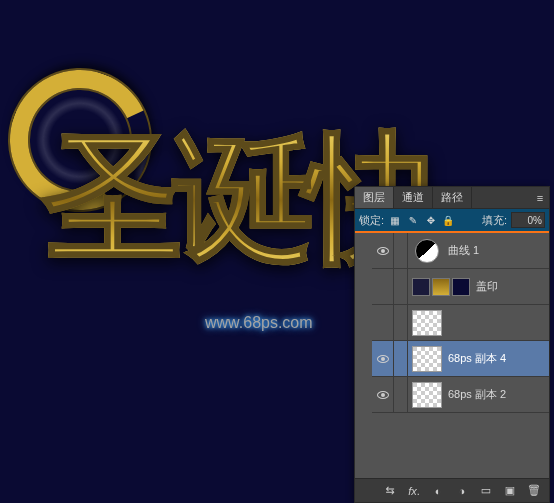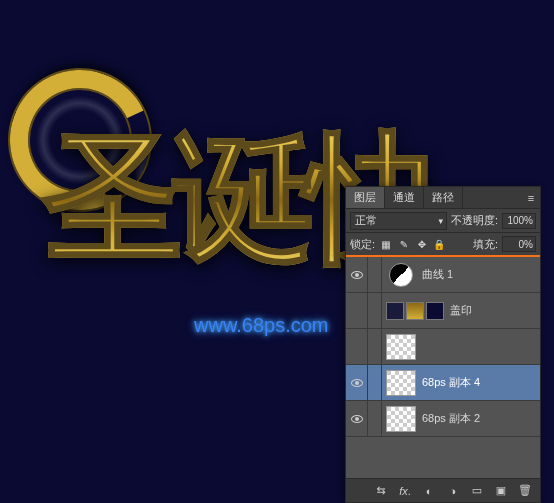--- a/index.html
+++ b/index.html
@@ -21,47 +21,47 @@
 }
 .swirl {
   position: absolute; left: 10px; top: 70px; width: 140px; height: 140px;
   border: 18px solid; border-radius: 50%;
   border-color: #d4af37 #d4af37 #d4af37 transparent;
   transform: rotate(200deg);
   box-shadow: 0 0 0 2px #5c4a1a, inset 0 0 0 2px #5c4a1a, 0 6px 10px rgba(0,0,0,.7);
   background: radial-gradient(circle,transparent 40%,rgba(255,255,255,.15) 50%,transparent 60%);
 }
 .watermark {
-  position: absolute; left: 194px; top: 314px; color: #3b82f6; font-size: 20px;
+  position: absolute; left: 205px; top: 314px; color: #a3a3a3; font-size: 16px;
   text-shadow: 0 0 4px #4af, 0 0 8px #4af;
 }
 
 
 .panel {
-  position: absolute; right: 13px; top: 186px; width: 196px; height: 317px;
-  background: #404040; border: 1px solid #2a2a2a; color: #d9d9d9; font-size: 11px;
+  position: absolute; right: 4px; top: 186px; width: 196px; height: 317px;
+  background: #0c4a6e; border: 1px solid #2a2a2a; color: #d9d9d9; font-size: 11px;
   display: flex; flex-direction: column;
   box-shadow: -2px 0 6px rgba(0,0,0,.4);
 }
 .tabs { display: flex; background: #3a3a3a; height: 22px; align-items: stretch; border-bottom: 1px solid #2a2a2a; }
 .tab { padding: 4px 8px; cursor: pointer; border-right: 1px solid #2a2a2a; display: flex; align-items: center; }
 .tab.active { background: #535353; }
 .menu-btn { margin-left: auto; width: 18px; display: flex; align-items: center; justify-content: center; }
 
 .opts { display: flex; align-items: center; gap: 4px; padding: 3px 4px; border-bottom: 1px solid #2a2a2a; height: 24px; }
 .select { flex: 1; background: #3a3a3a; border: 1px solid #2a2a2a; height: 18px; display: flex; align-items: center; padding: 0 4px; position: relative; }
 .select::after { content: "▾"; position: absolute; right: 3px; font-size: 9px; }
 .opts label { font-size: 11px; white-space: nowrap; }
 .val { width: 34px; background: #3a3a3a; border: 1px solid #2a2a2a; height: 16px; text-align: right; padding: 0 2px; font-size: 10px; display: flex; align-items: center; justify-content: flex-end; }
 
 .locks { display: flex; align-items: center; gap: 4px; padding: 3px 4px; border-bottom: 2px solid #f97316; height: 24px; }
 .lock-i { width: 14px; height: 14px; display: flex; align-items: center; justify-content: center; font-size: 10px; }
 
 .layer-list { flex: 1; overflow: hidden; background: #535353; }
-.layer { display: flex; align-items: center; height: 36px; border-bottom: 1px solid #3a3a3a; }
+.layer { display: flex; align-items: center; height: 36px; border-bottom: 1px solid #3a3a3a; margin-left: 17px; }
 .layer.sel { background: #5a7aa8; color: #fff; }
 .eye { width: 22px; height: 100%; border-right: 1px solid #3a3a3a; display: flex; align-items: center; justify-content: center; }
 .eye-icon { width: 12px; height: 8px; border: 1px solid #ccc; border-radius: 50%; position: relative; }
 .eye-icon::after { content: ""; position: absolute; left: 3px; top: 1px; width: 4px; height: 4px; background: #ccc; border-radius: 50%; }
 .link { width: 14px; height: 100%; border-right: 1px solid #3a3a3a; }
 .thumb { width: 30px; height: 26px; margin: 0 4px; border: 1px solid #999; background: repeating-conic-gradient(#fff 0 25%, #ccc 0 50%) 0 0/8px 8px; flex-shrink: 0; }
 .thumb.adj { background: linear-gradient(135deg,#000 50%,#fff 50%); border-radius: 50%; width: 24px; height: 24px; margin: 0 7px; }
 .lname { flex: 1; padding-left: 2px; font-size: 11px; white-space: nowrap; overflow: hidden; }
 
 .footer { height: 24px; background: #3a3a3a; border-top: 1px solid #2a2a2a; display: flex; align-items: center; justify-content: flex-end; gap: 6px; padding: 0 6px; }
@@ -84,27 +84,20 @@
 </div>
 
 <div class="panel">
   <div class="tabs">
     <div class="tab active">图层</div>
     <div class="tab">通道</div>
     <div class="tab">路径</div>
     <div class="menu-btn">≡</div>
   </div>
 
-  <div class="opts">
-    <div class="select">
-      <span>正常</span>
-    </div>
-    <label>不透明度:</label>
-    <div class="val">100%</div>
-  </div>
 
   <div class="locks">
     <label>锁定:</label>
     <span class="lock-i">▦</span>
     <span class="lock-i">✎</span>
     <span class="lock-i">✥</span>
     <span class="lock-i">🔒</span>
     <label style="margin-left:auto">填充:</label>
     <div class="val">0%</div>
   </div>

